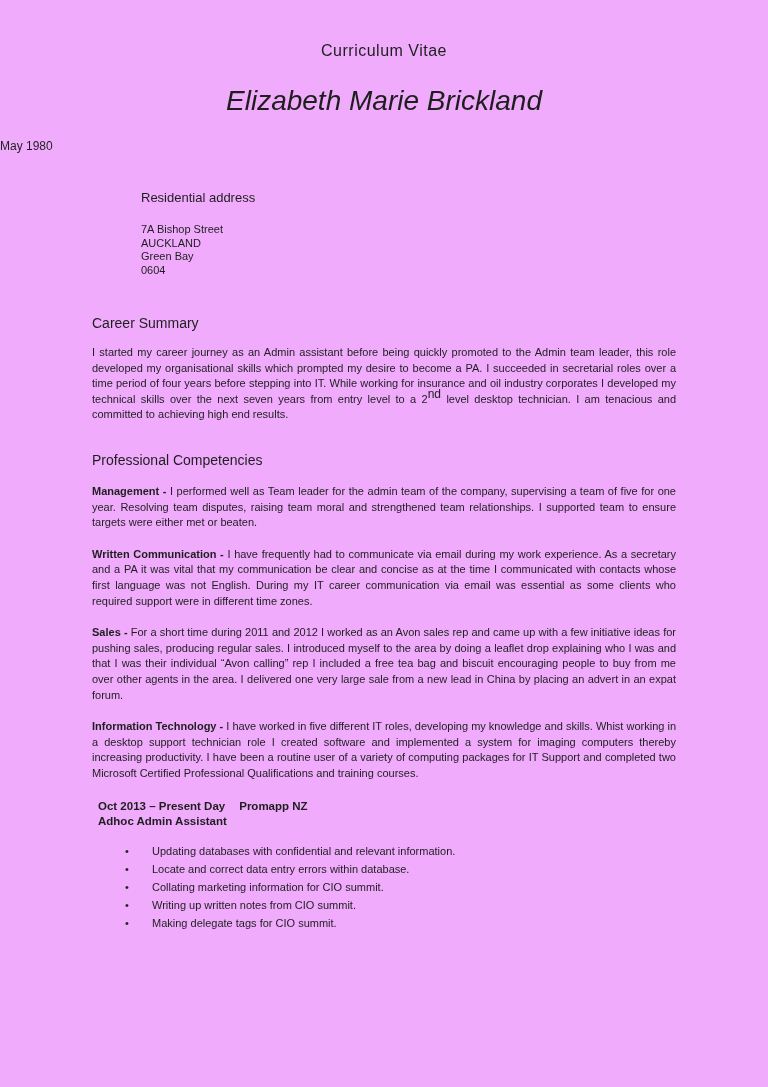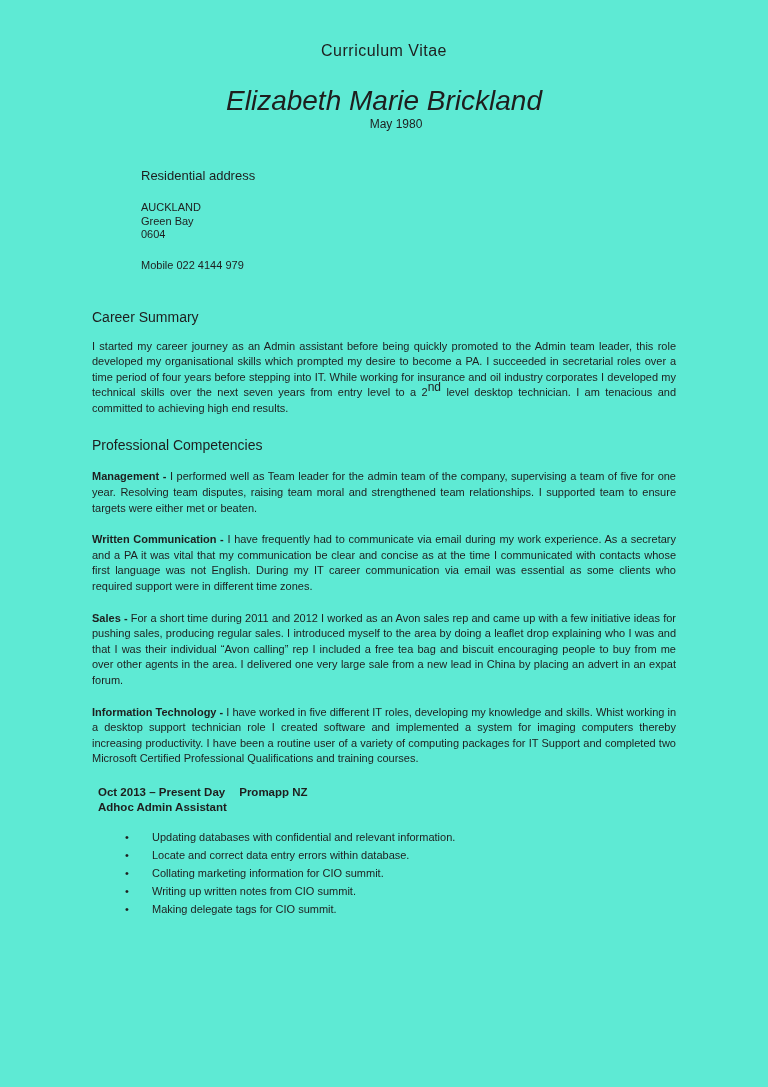--- a/index.html
+++ b/index.html
@@ -4,41 +4,40 @@
 <style>
   html, body {
     margin: 0;
     padding: 0;
     background: #ffffff;
   }
   .page {
     position: relative;
     width: 768px;
     height: 1087px;
-    background: #5eead4;
+    background: #f0abfc;
     color: #1e1e1e;
     font-family: "Liberation Sans", sans-serif;
     overflow: hidden;
   }
   .doc-title {
     padding-top: 42px;
     text-align: center;
     font-size: 16px;
     letter-spacing: 0.5px;
   }
   .person-name {
     margin-top: 25px;
     text-align: center;
     font-style: italic;
     font-size: 28px;
   }
   .doc-date {
-    text-align: center;
+    margin-top: 22px;
     font-size: 12px;
-    padding-left: 24px;
   }
   .address-block {
     margin: 37px 0 0 141px;
     font-size: 11px;
   }
   .address-heading {
     font-weight: normal;
     font-size: 13px;
   }
   .address-lines {
@@ -50,21 +49,21 @@
   }
   .main {
     margin: 0 92px;
   }
   .section-heading {
     font-size: 14px;
     font-weight: 400;
     margin: 0;
   }
   .heading-career { margin-top: 38px; }
-  .heading-competencies { margin-top: 21px; }
+  .heading-competencies { margin-top: 29px; }
   .heading-experience { margin-top: 22px; }
   .para {
     font-size: 11px;
     line-height: 15.6px;
     text-align: justify;
     margin: 14px 0 0 0;
   }
   .para .lead {
     font-weight: bold;
   }
@@ -112,25 +111,25 @@
 
 <div class="page">
 
   <div class="doc-title">Curriculum Vitae</div>
   <div class="person-name">Elizabeth Marie Brickland</div>
   <div class="doc-date">May 1980</div>
 
   <div class="address-block">
     <div class="address-heading">Residential address</div>
     <div class="address-lines">
+      <div>7A Bishop Street</div>
       <div>AUCKLAND</div>
       <div>Green Bay</div>
       <div>0604</div>
     </div>
-    <div class="address-mobile">Mobile 022 4144 979</div>
   </div>
 
   <div class="main">
 
     <div class="section-heading heading-career">Career Summary</div>
     <p class="para"><span>I started my career journey as an Admin assistant before being quickly promoted to the Admin team leader, this role developed my organisational skills which prompted my desire to become a PA.  I succeeded in secretarial roles over a time period of four years before stepping into IT. While working for insurance and oil industry corporates I developed my technical skills over the next seven years from entry level to a 2</span><sup class="ord">nd</sup><span> level desktop technician.  I am tenacious and committed to achieving high end results.</span></p>
 
     <div class="section-heading heading-competencies">Professional Competencies</div>
 
     <p class="para competency"><span class="lead">Management - </span><span>I performed well as Team leader for the admin team of the company, supervising a team of five for one year. Resolving team disputes, raising team moral and strengthened team relationships. I supported team to ensure targets were either met or beaten.</span></p>

